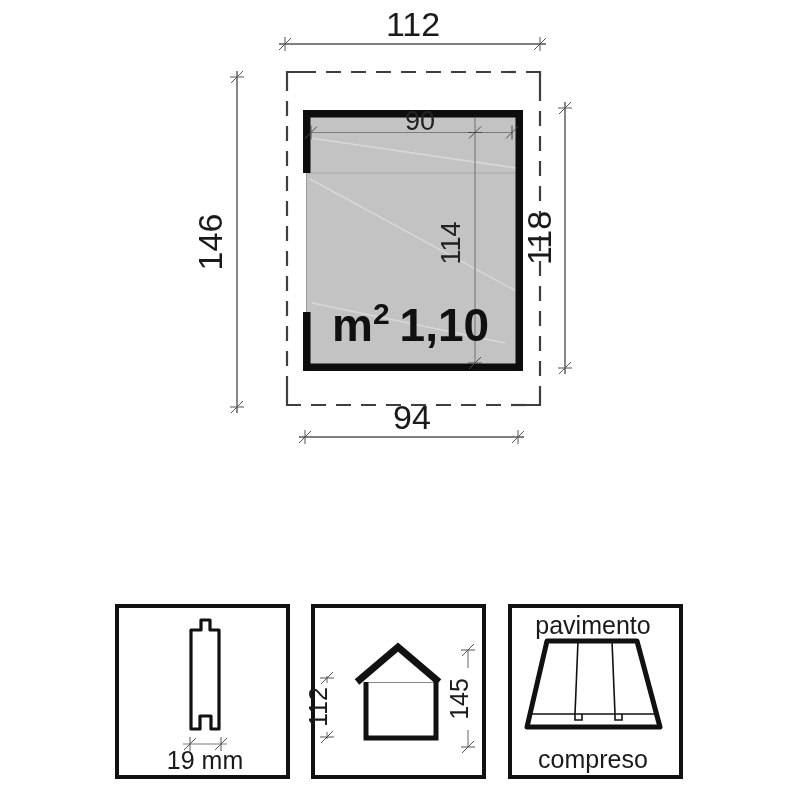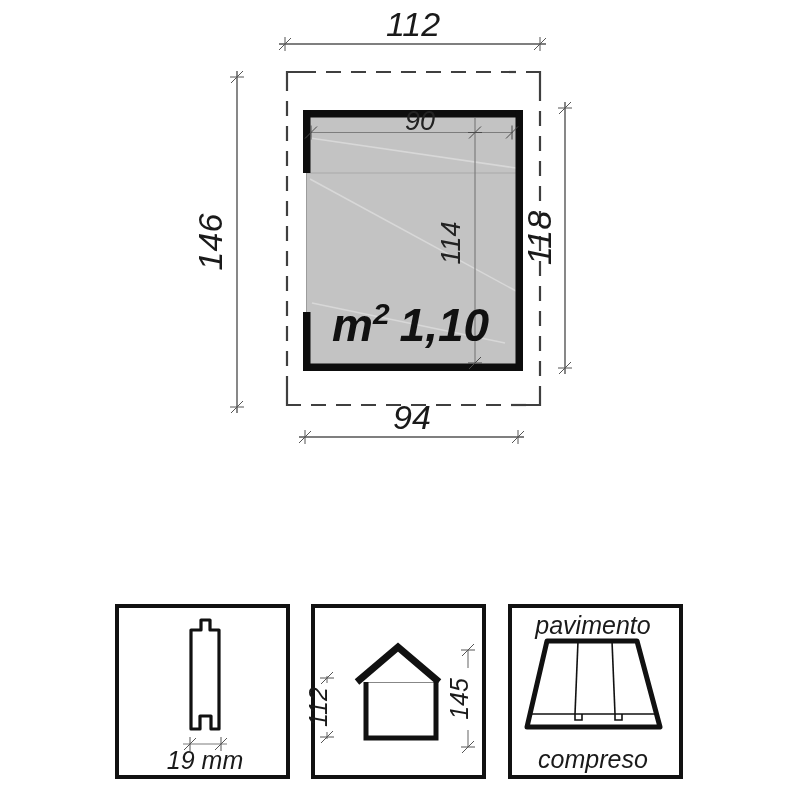--- a/index.html
+++ b/index.html
@@ -1,17 +1,17 @@
 <!DOCTYPE html>
 <html><head>
 <meta charset="utf-8">
 <style>
   html,body{margin:0;padding:0;background:#ffffff;}
   .canvas{position:relative;width:800px;height:800px;background:#ffffff;overflow:hidden;
-          font-family:"Liberation Sans", sans-serif;font-style:italic;}
+          font-family:"Liberation Sans", sans-serif;}
   svg{position:absolute;left:0;top:0;}
   text{font-family:"Liberation Sans", sans-serif;fill:#1a1a1a;}
   .dim-main{font-size:34px;}
   .dim-inner{font-size:27px;fill:#222;}
   .dim-small{font-size:25px;}
   .area-text{font-weight:bold;font-size:46px;fill:#111;}
   .area-sup{font-weight:bold;font-size:30px;fill:#111;}
   .caption{font-size:25px;}
   .wall{fill:#0d0d0d;stroke:none;}
   .dimline{stroke:#555555;stroke-width:1.4;fill:none;}

